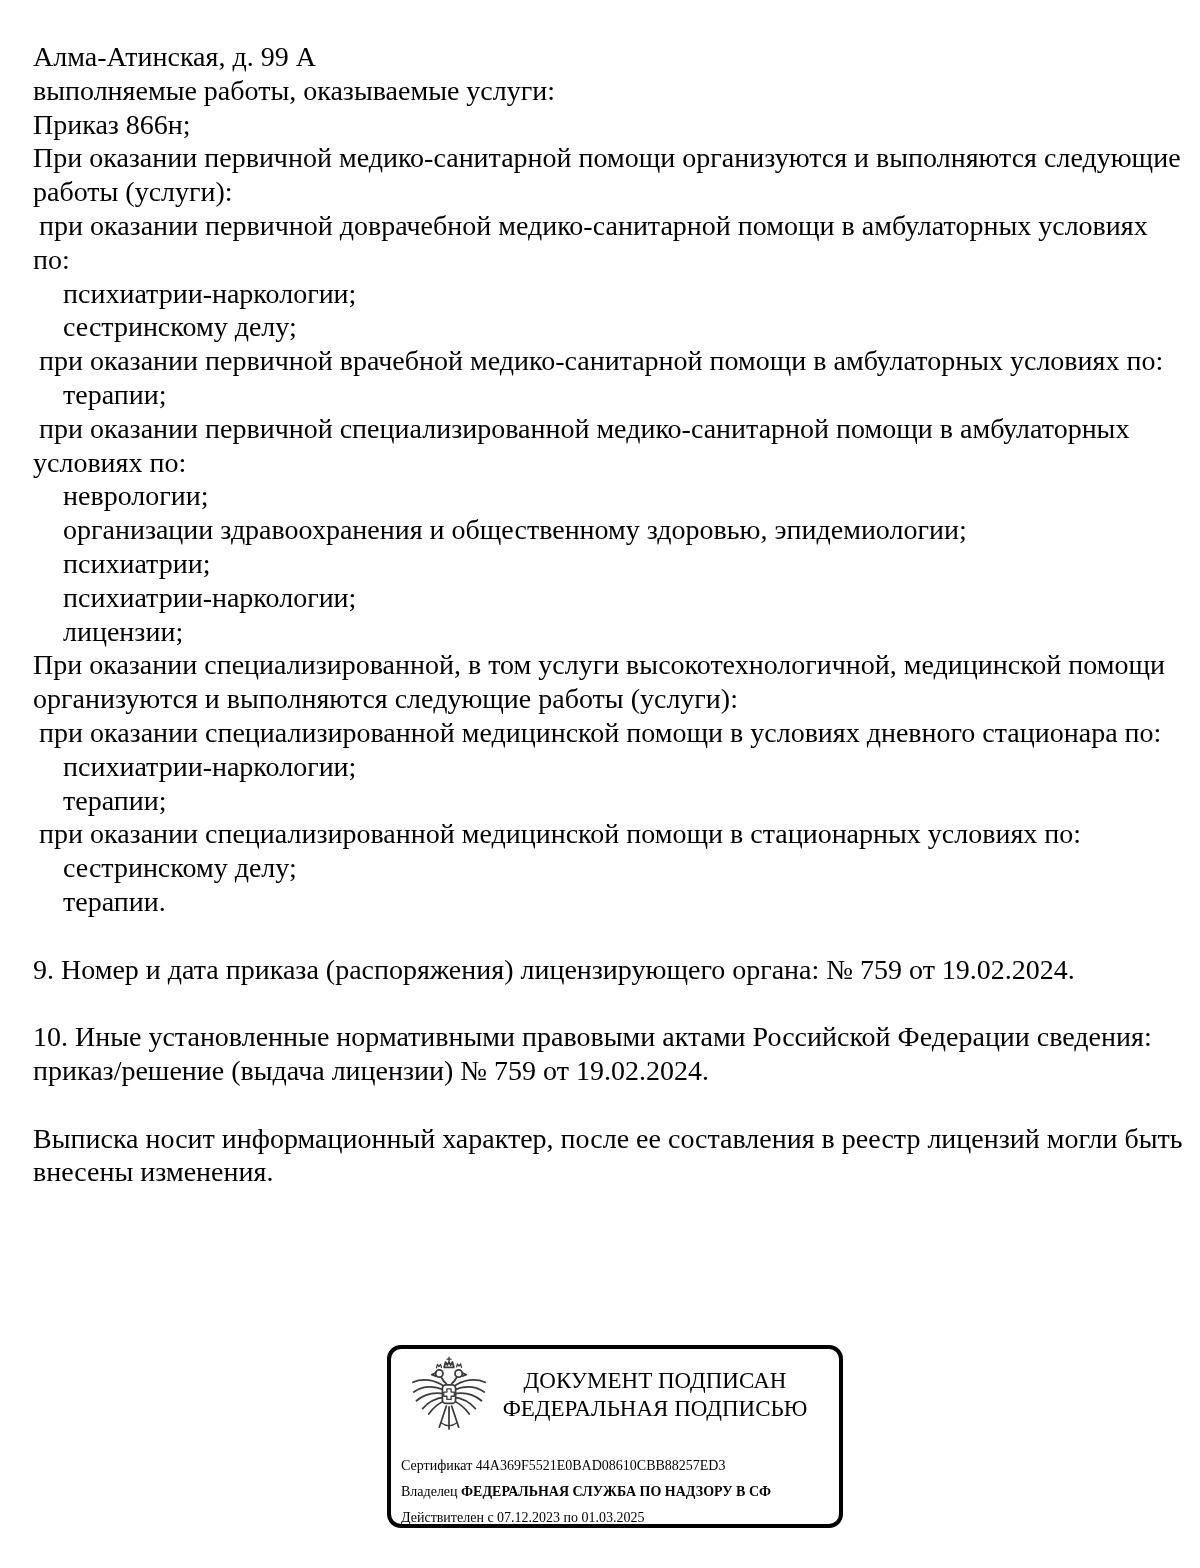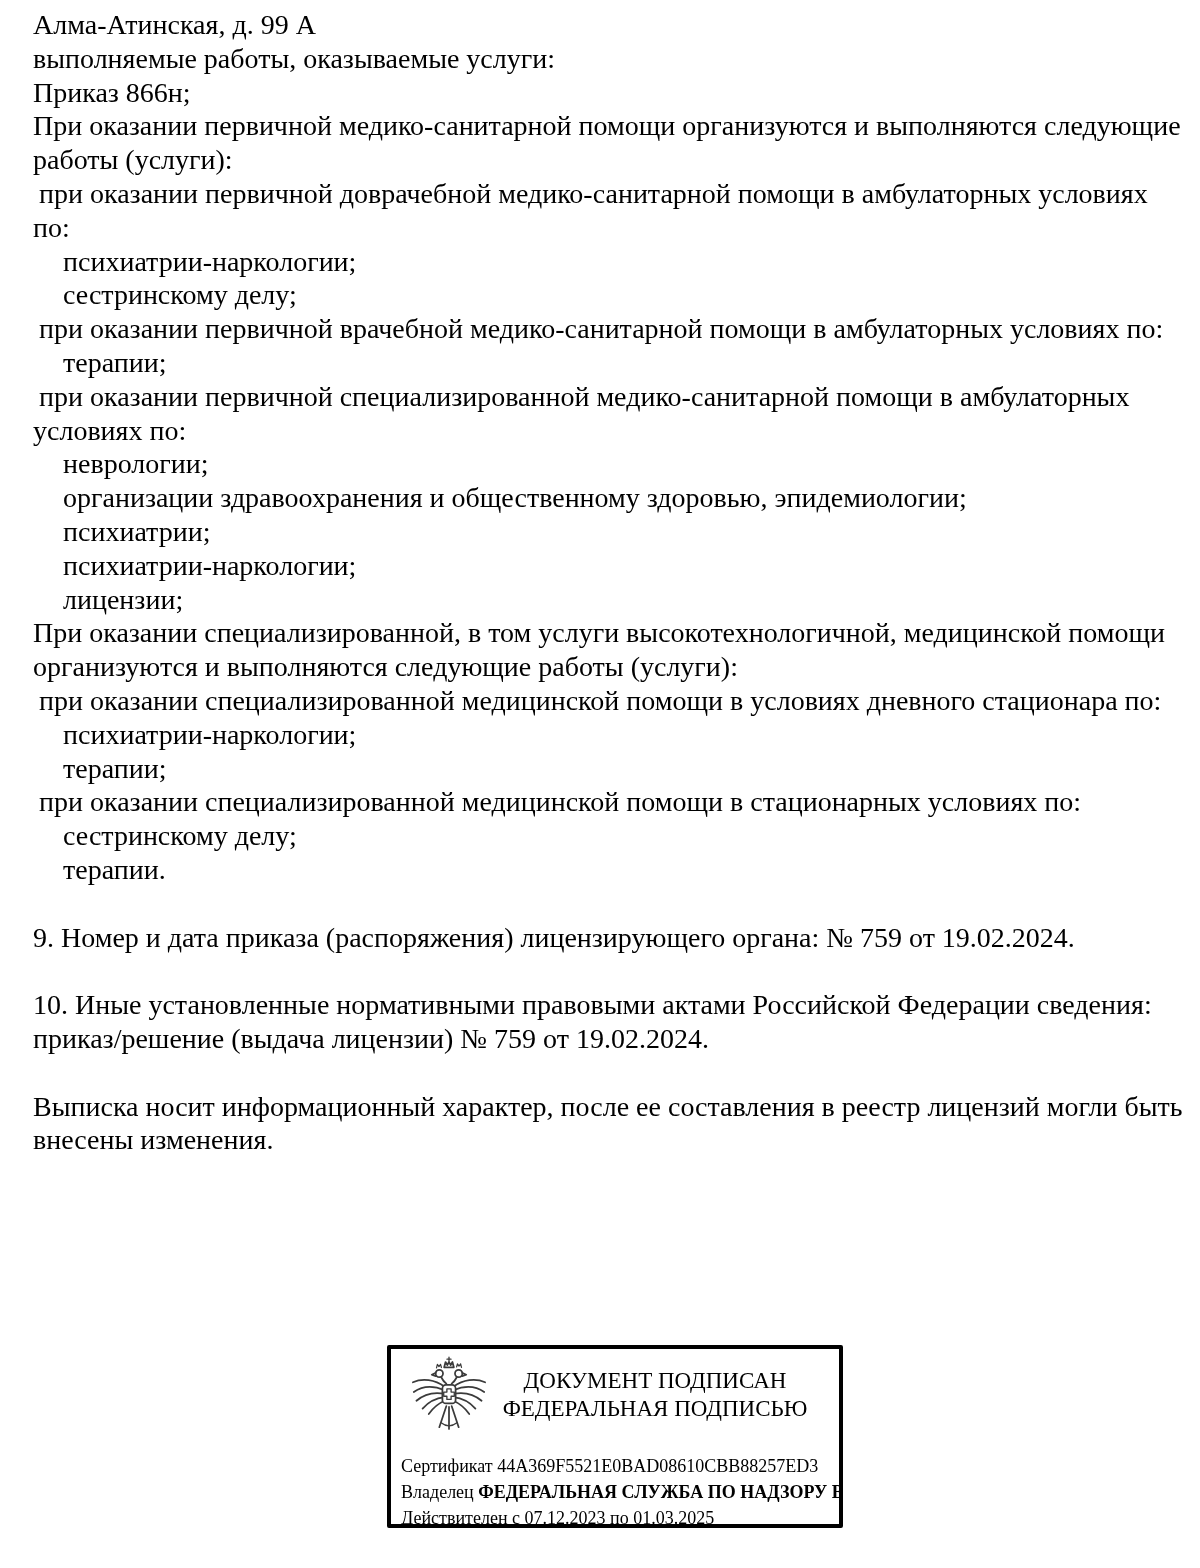--- a/index.html
+++ b/index.html
@@ -11,39 +11,39 @@
     width: 1200px;
     height: 1568px;
     background: #ffffff;
     color: #000000;
     font-family: "Liberation Serif", serif;
     font-size: 28px;
     line-height: 33.8px;
     overflow: hidden;
   }
   .doc-text {
-    padding-top: 8px;
+    padding-top: 40px;
   }
   .doc-line {
     white-space: pre;
     min-height: 33.8px;
   }
   .ind0 { margin-left: 33px; }
   .ind1 { margin-left: 39px; }
   .ind2 { margin-left: 63px; }
 
   .stamp {
     position: absolute;
     left: 387px;
     top: 1345px;
     width: 456px;
     height: 183px;
     box-sizing: border-box;
     border: 4px solid #000000;
-    border-radius: 2px;
+    border-radius: 14px;
     background: #ffffff;
     overflow: hidden;
   }
   .stamp-top {
     display: flex;
     align-items: flex-start;
     height: 96px;
   }
   .stamp-emblem {
     flex: 0 0 auto;
@@ -53,21 +53,21 @@
     flex: 1 1 auto;
     margin-top: 18px;
     padding-right: 22px;
     text-align: center;
     font-size: 23px;
     line-height: 28px;
     white-space: nowrap;
   }
   .stamp-body {
     margin: 8px 0 0 10px;
-    font-size: 18px;
+    font-size: 14px;
     line-height: 26px;
   }
   .stamp-row {
     white-space: nowrap;
   }
   .stamp-row b { font-weight: bold; }
 </style>
 </head>
 <body>
 

